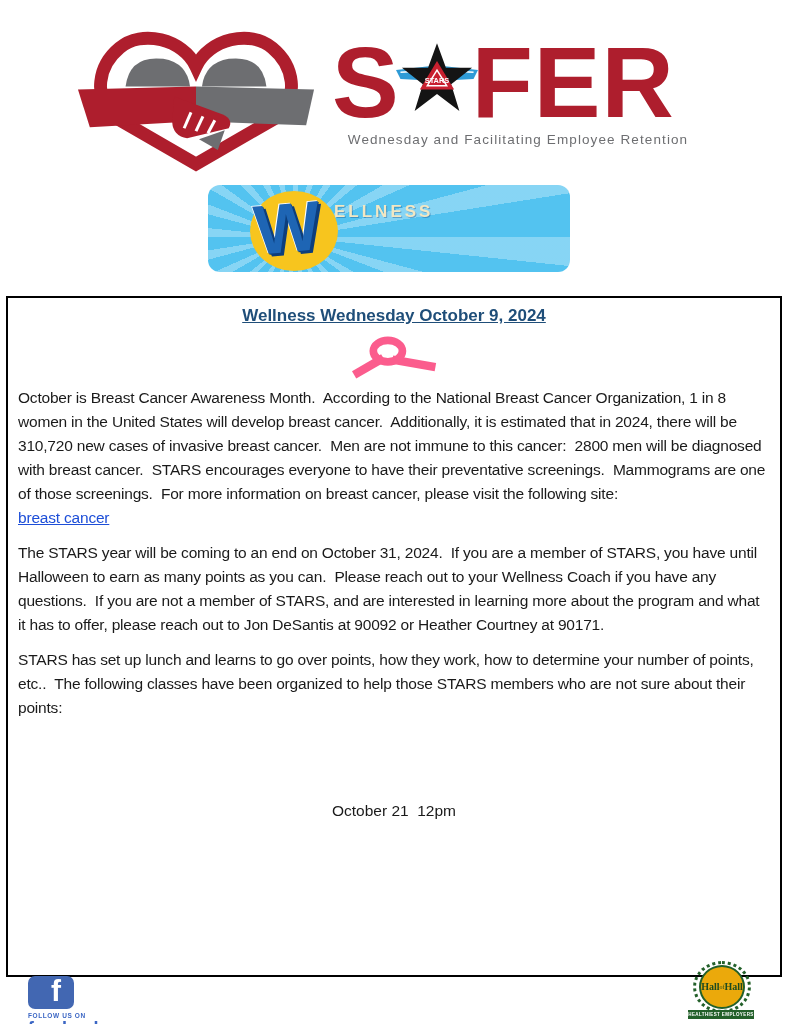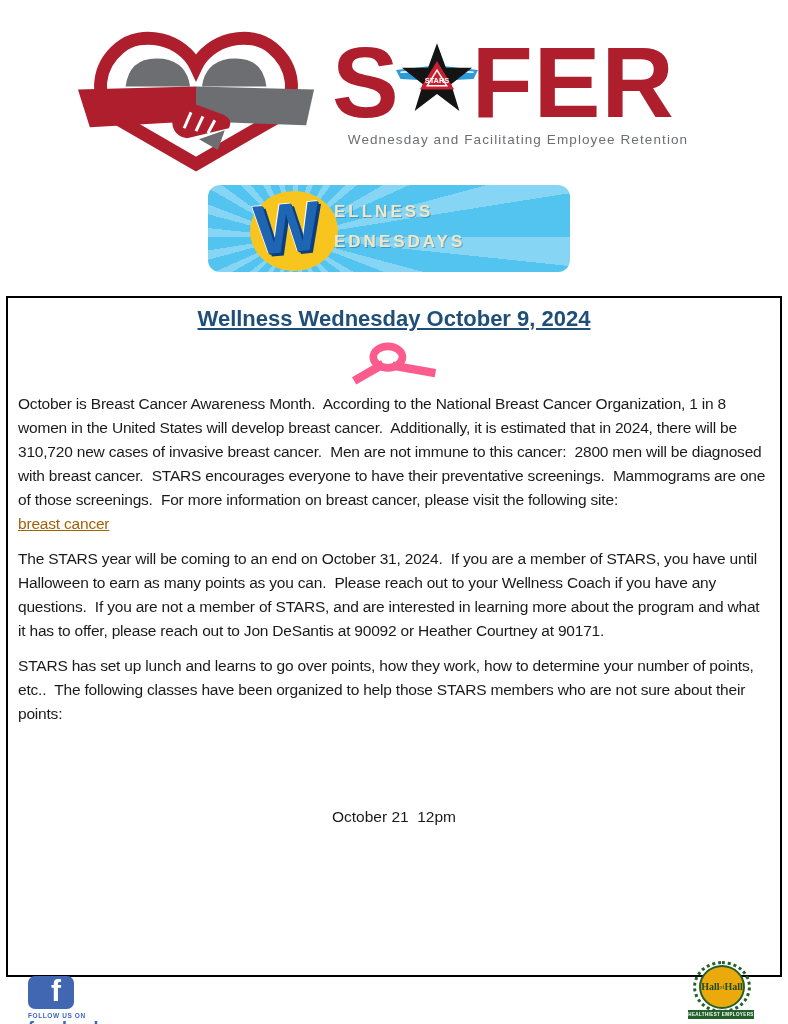--- a/index.html
+++ b/index.html
@@ -47,30 +47,30 @@
     line-height:30px; text-shadow:1px 1px 0 rgba(13,62,124,0.35);
   }
 
   
   .doc-box {
     position:absolute; left:6px; top:296px; width:776px; height:681px;
     border:2px solid #000000; background:#ffffff; padding:5px 10px;
     overflow:hidden; color:#1a1a1a;
   }
   .doc-title {
-    text-align:center; color:#1F4E79; font-weight:bold; font-size:22px;
+    text-align:center; color:#1F4E79; font-weight:bold; font-size:17px;
     text-decoration:underline; margin-top:3px;
   }
   .ribbon-wrap { display:block; margin:9px auto 5px auto; width:96px; height:46px; }
   .doc-p {
     font-size:15.5px; line-height:24px; letter-spacing:-0.2px;
     white-space:pre-wrap; margin-bottom:11px;
   }
   .doc-link {
-    display:block; color:#a16207; text-decoration:underline; font-size:15.5px;
+    display:block; color:#1d4ed8; text-decoration:underline; font-size:15.5px;
     line-height:24px; width:max-content; cursor:pointer;
   }
   .class-list { text-align:center; line-height:32px; font-size:15.5px;
     white-space:pre-wrap; margin:2px 0 8px 0; }
 
   
   .fb-block { position:absolute; left:28px; top:976px; width:110px; z-index:3; }
   .fb-icon {
     width:46px; height:33px; background:#4267B2; border-radius:7px;
     color:#ffffff; font-weight:bold; font-size:30px; text-align:center;
@@ -139,21 +139,20 @@
       <span class="brand-letter">FER</span>
     </div>
     <div class="brand-tagline">Wednesday and Facilitating Employee Retention</div>
   </div>
 
   <div class="ww-banner">
     <div class="ww-sun"></div>
     <div class="ww-bigw">W</div>
     <div class="ww-lines">
       <div class="ww-line">ELLNESS</div>
-      <div class="ww-line">EDNESDAYS</div>
     </div>
   </div>
 
   <div class="doc-box">
     <div class="doc-title">Wellness Wednesday October 9, 2024</div>
 
     <svg class="ribbon-wrap" viewBox="0 0 120 60">
       <path d="M46,30 L8,52" stroke="#FB5C8D" stroke-width="11" fill="none"></path>
       <path d="M58,32 L114,42" stroke="#FB5C8D" stroke-width="11" fill="none"></path>
       <ellipse cx="52" cy="21" rx="19" ry="14" stroke="#FB5C8D" stroke-width="10" fill="none"></ellipse>

